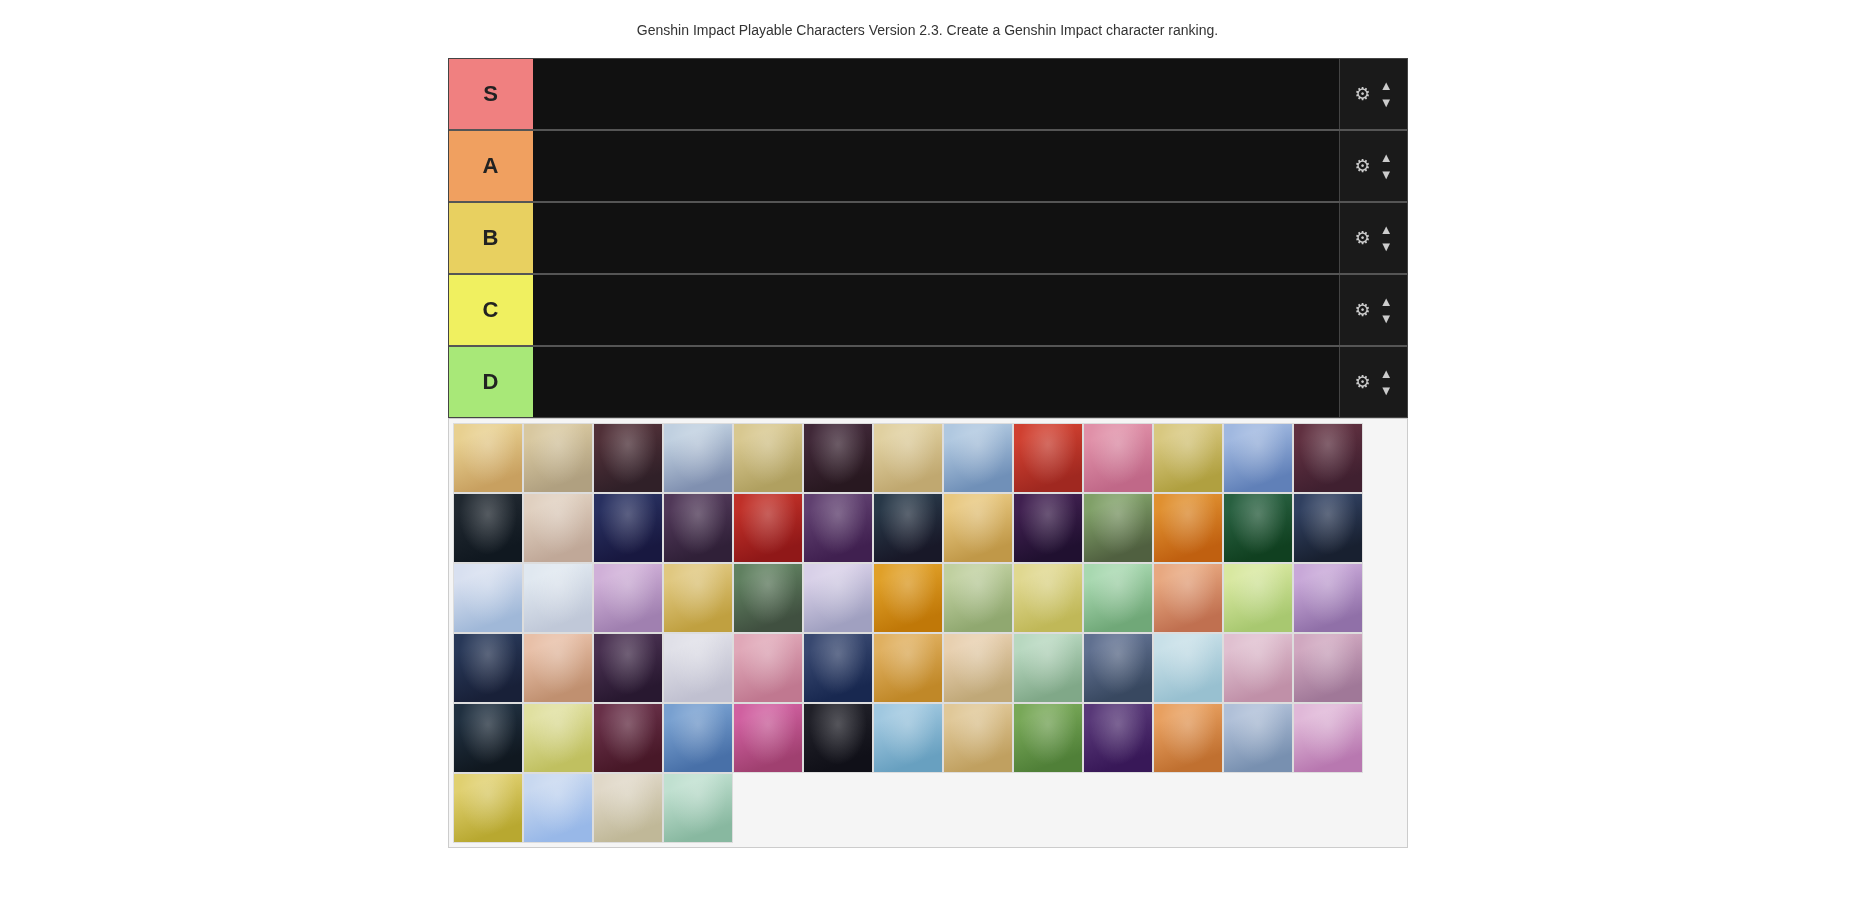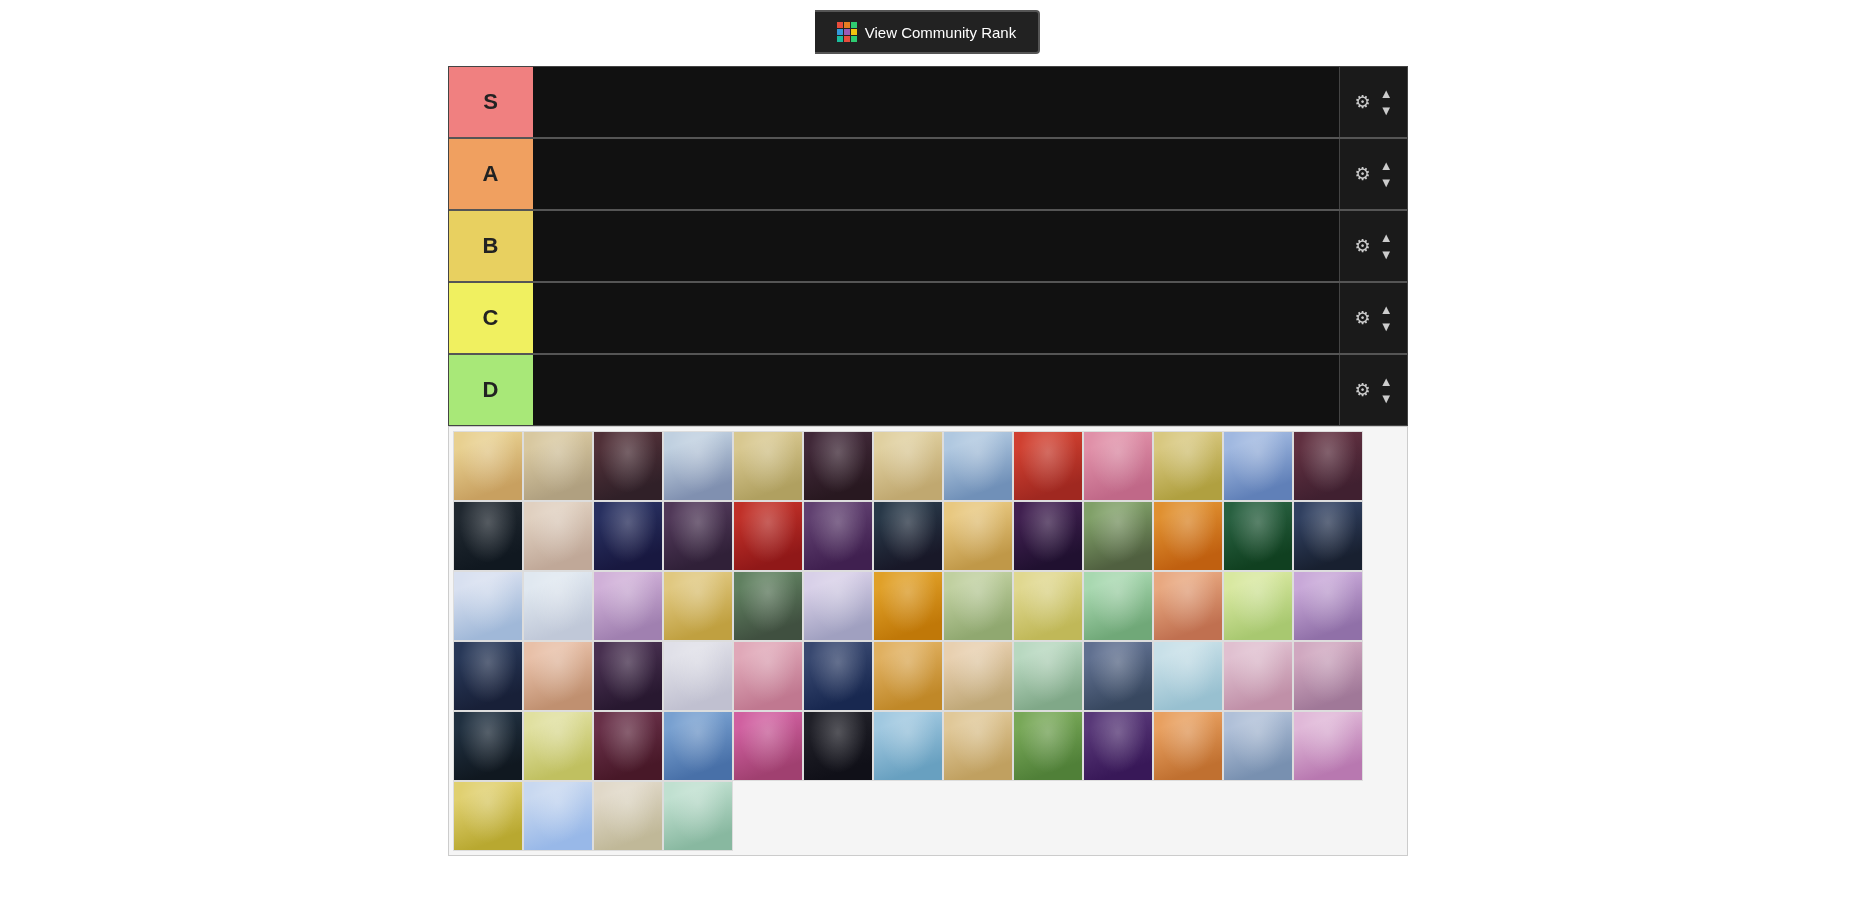--- a/index.html
+++ b/index.html
@@ -265,36 +265,23 @@
       display: block;
       width: 100%;
       height: 100%;
       background: radial-gradient(ellipse at 50% 30%, rgba(255,255,255,0.25) 0%, transparent 60%);
     }
   </style>
 </head>
 <body>
 
 <div style="padding: 10px 0;">
+  <p class="page-subtitle">Genshin Impact Playable Characters Version 2.3. Create a Genshin Impact character ranking.</p>
 
   <div class="button-bar">
-    <button class="btn-community">
-      <span class="colored-grid-icon">
-        <span></span>
-          <span></span>
-          <span></span>
-        <span></span>
-          <span></span>
-          <span></span>
-        <span></span>
-          <span></span>
-          <span></span>
-      </span>
-      <span>View Community Rank</span>
-    </button>
   </div>
 
   <div class="tier-chart">
 
     <div class="tier-row">
       <div class="tier-label tier-s">
         <span>S</span>
       </div>
       <div class="tier-content"></div>
       <div class="tier-controls">

